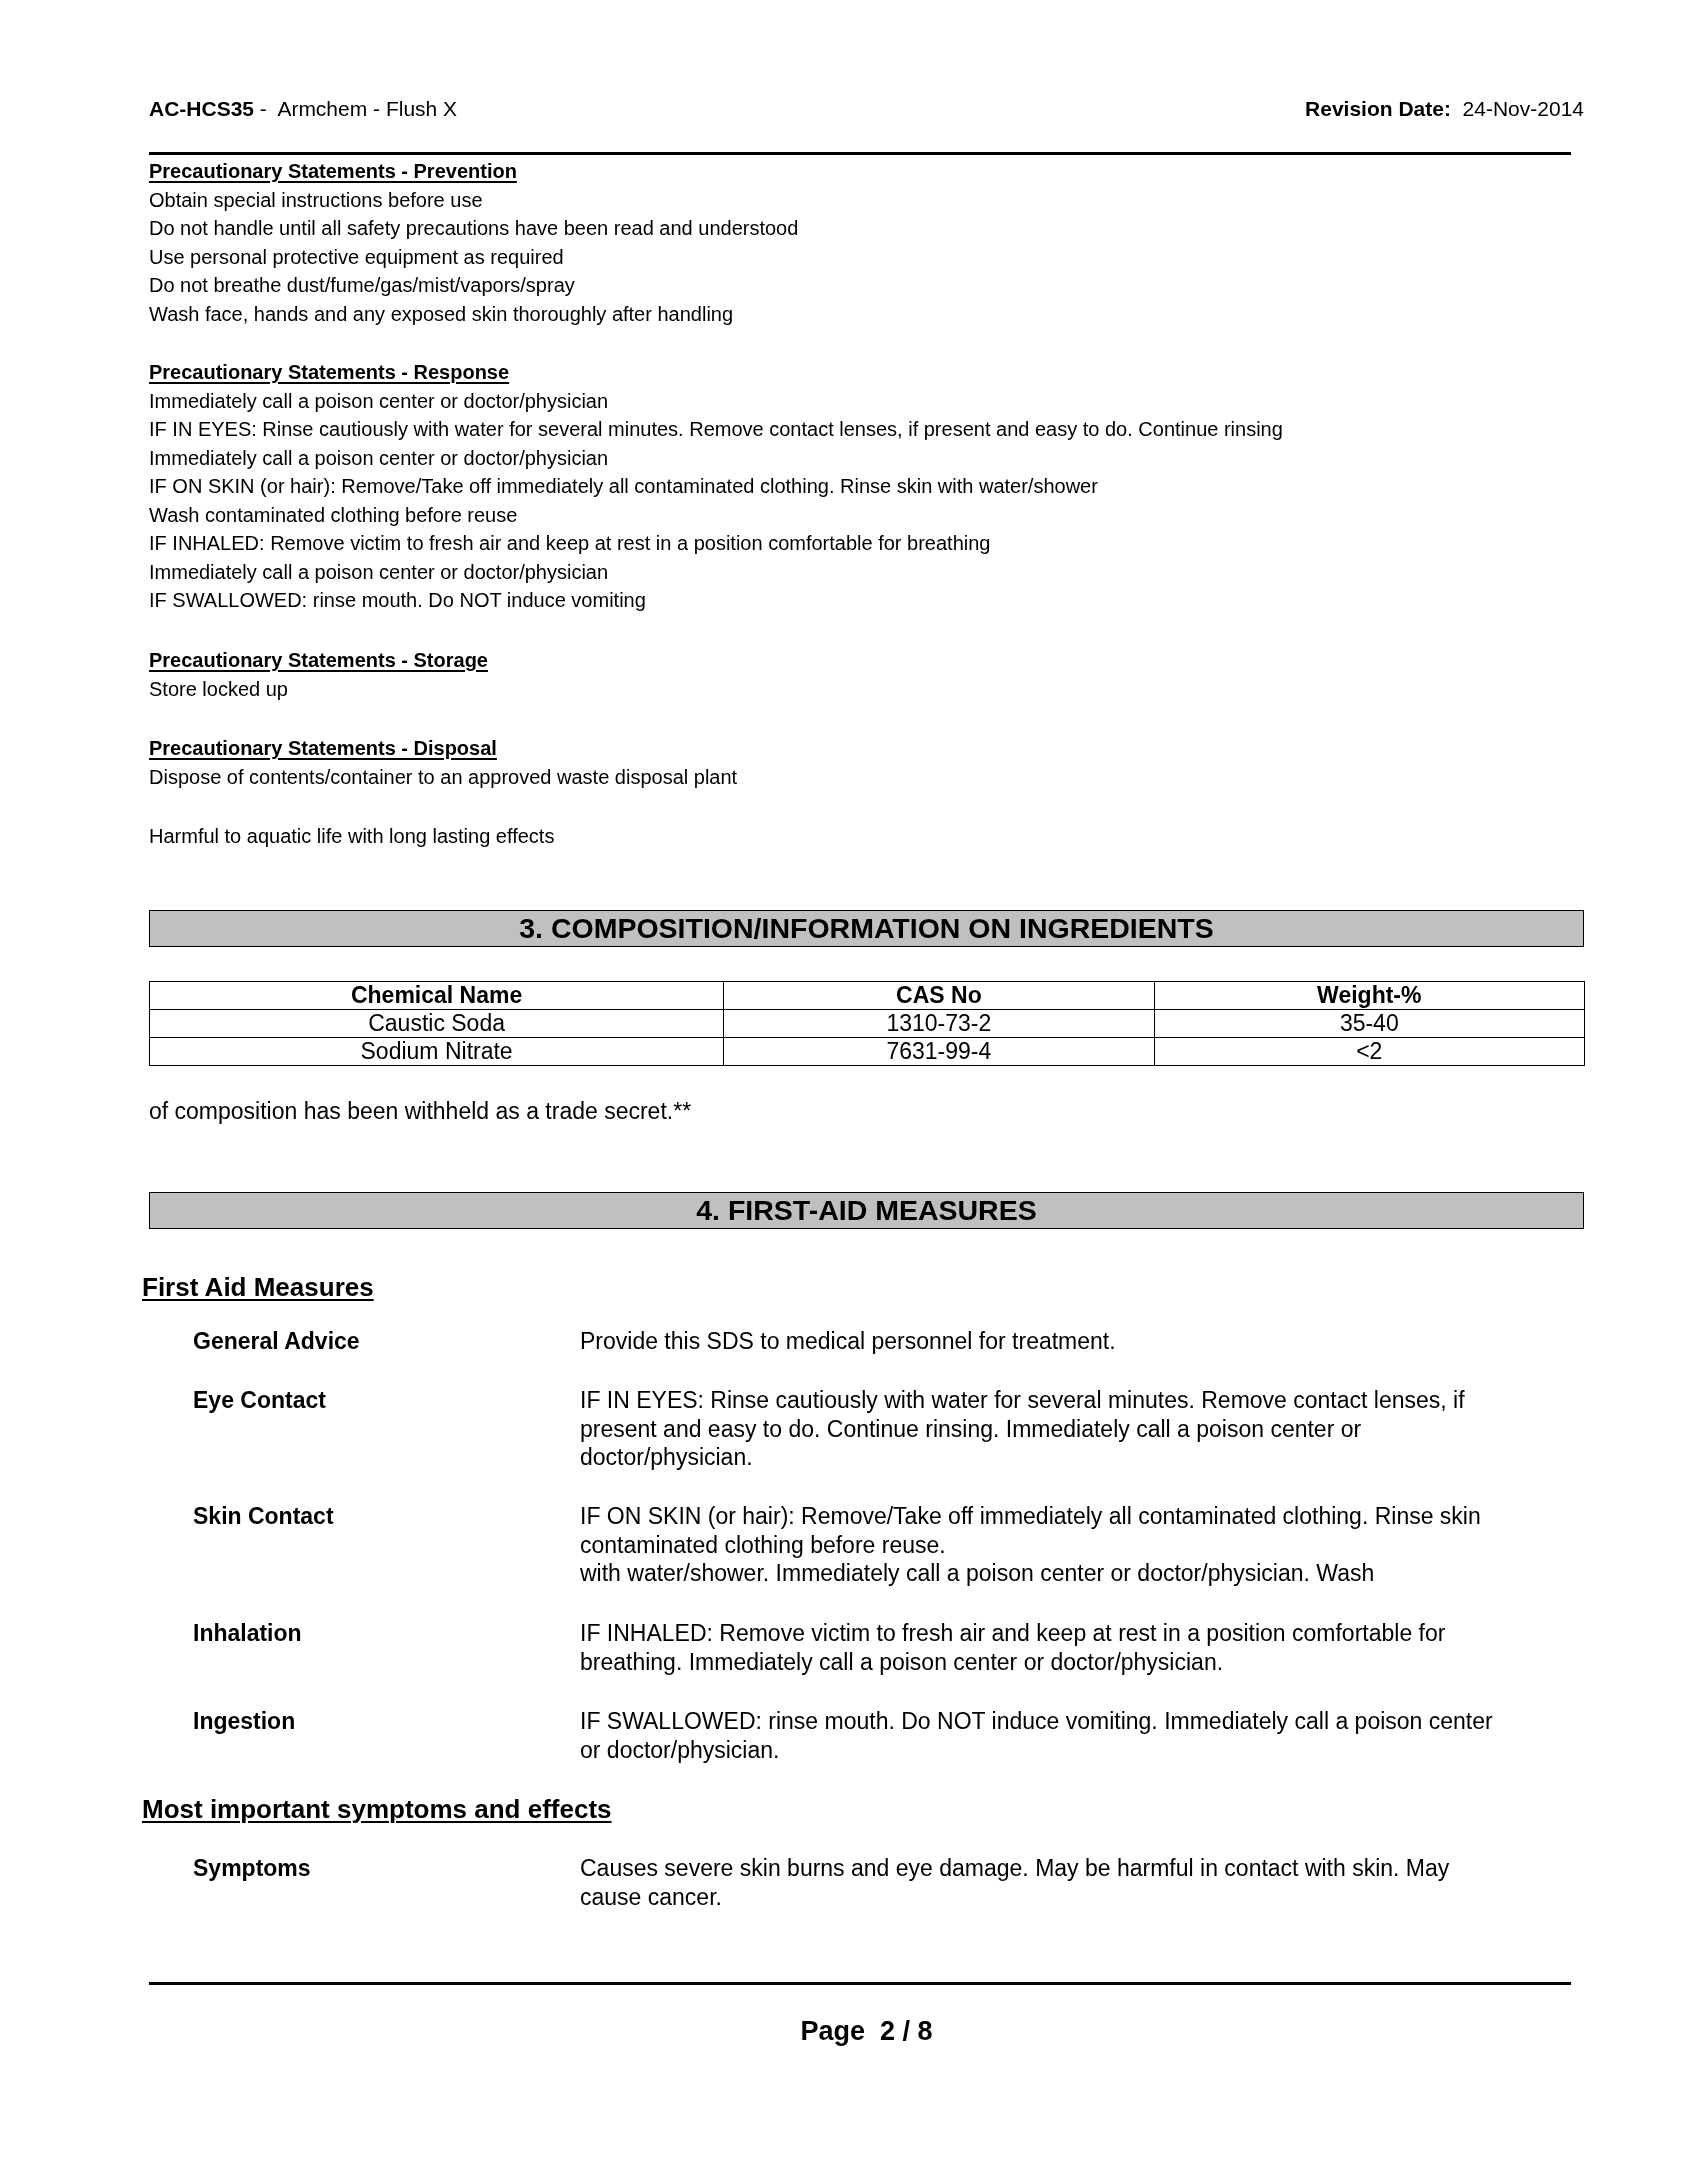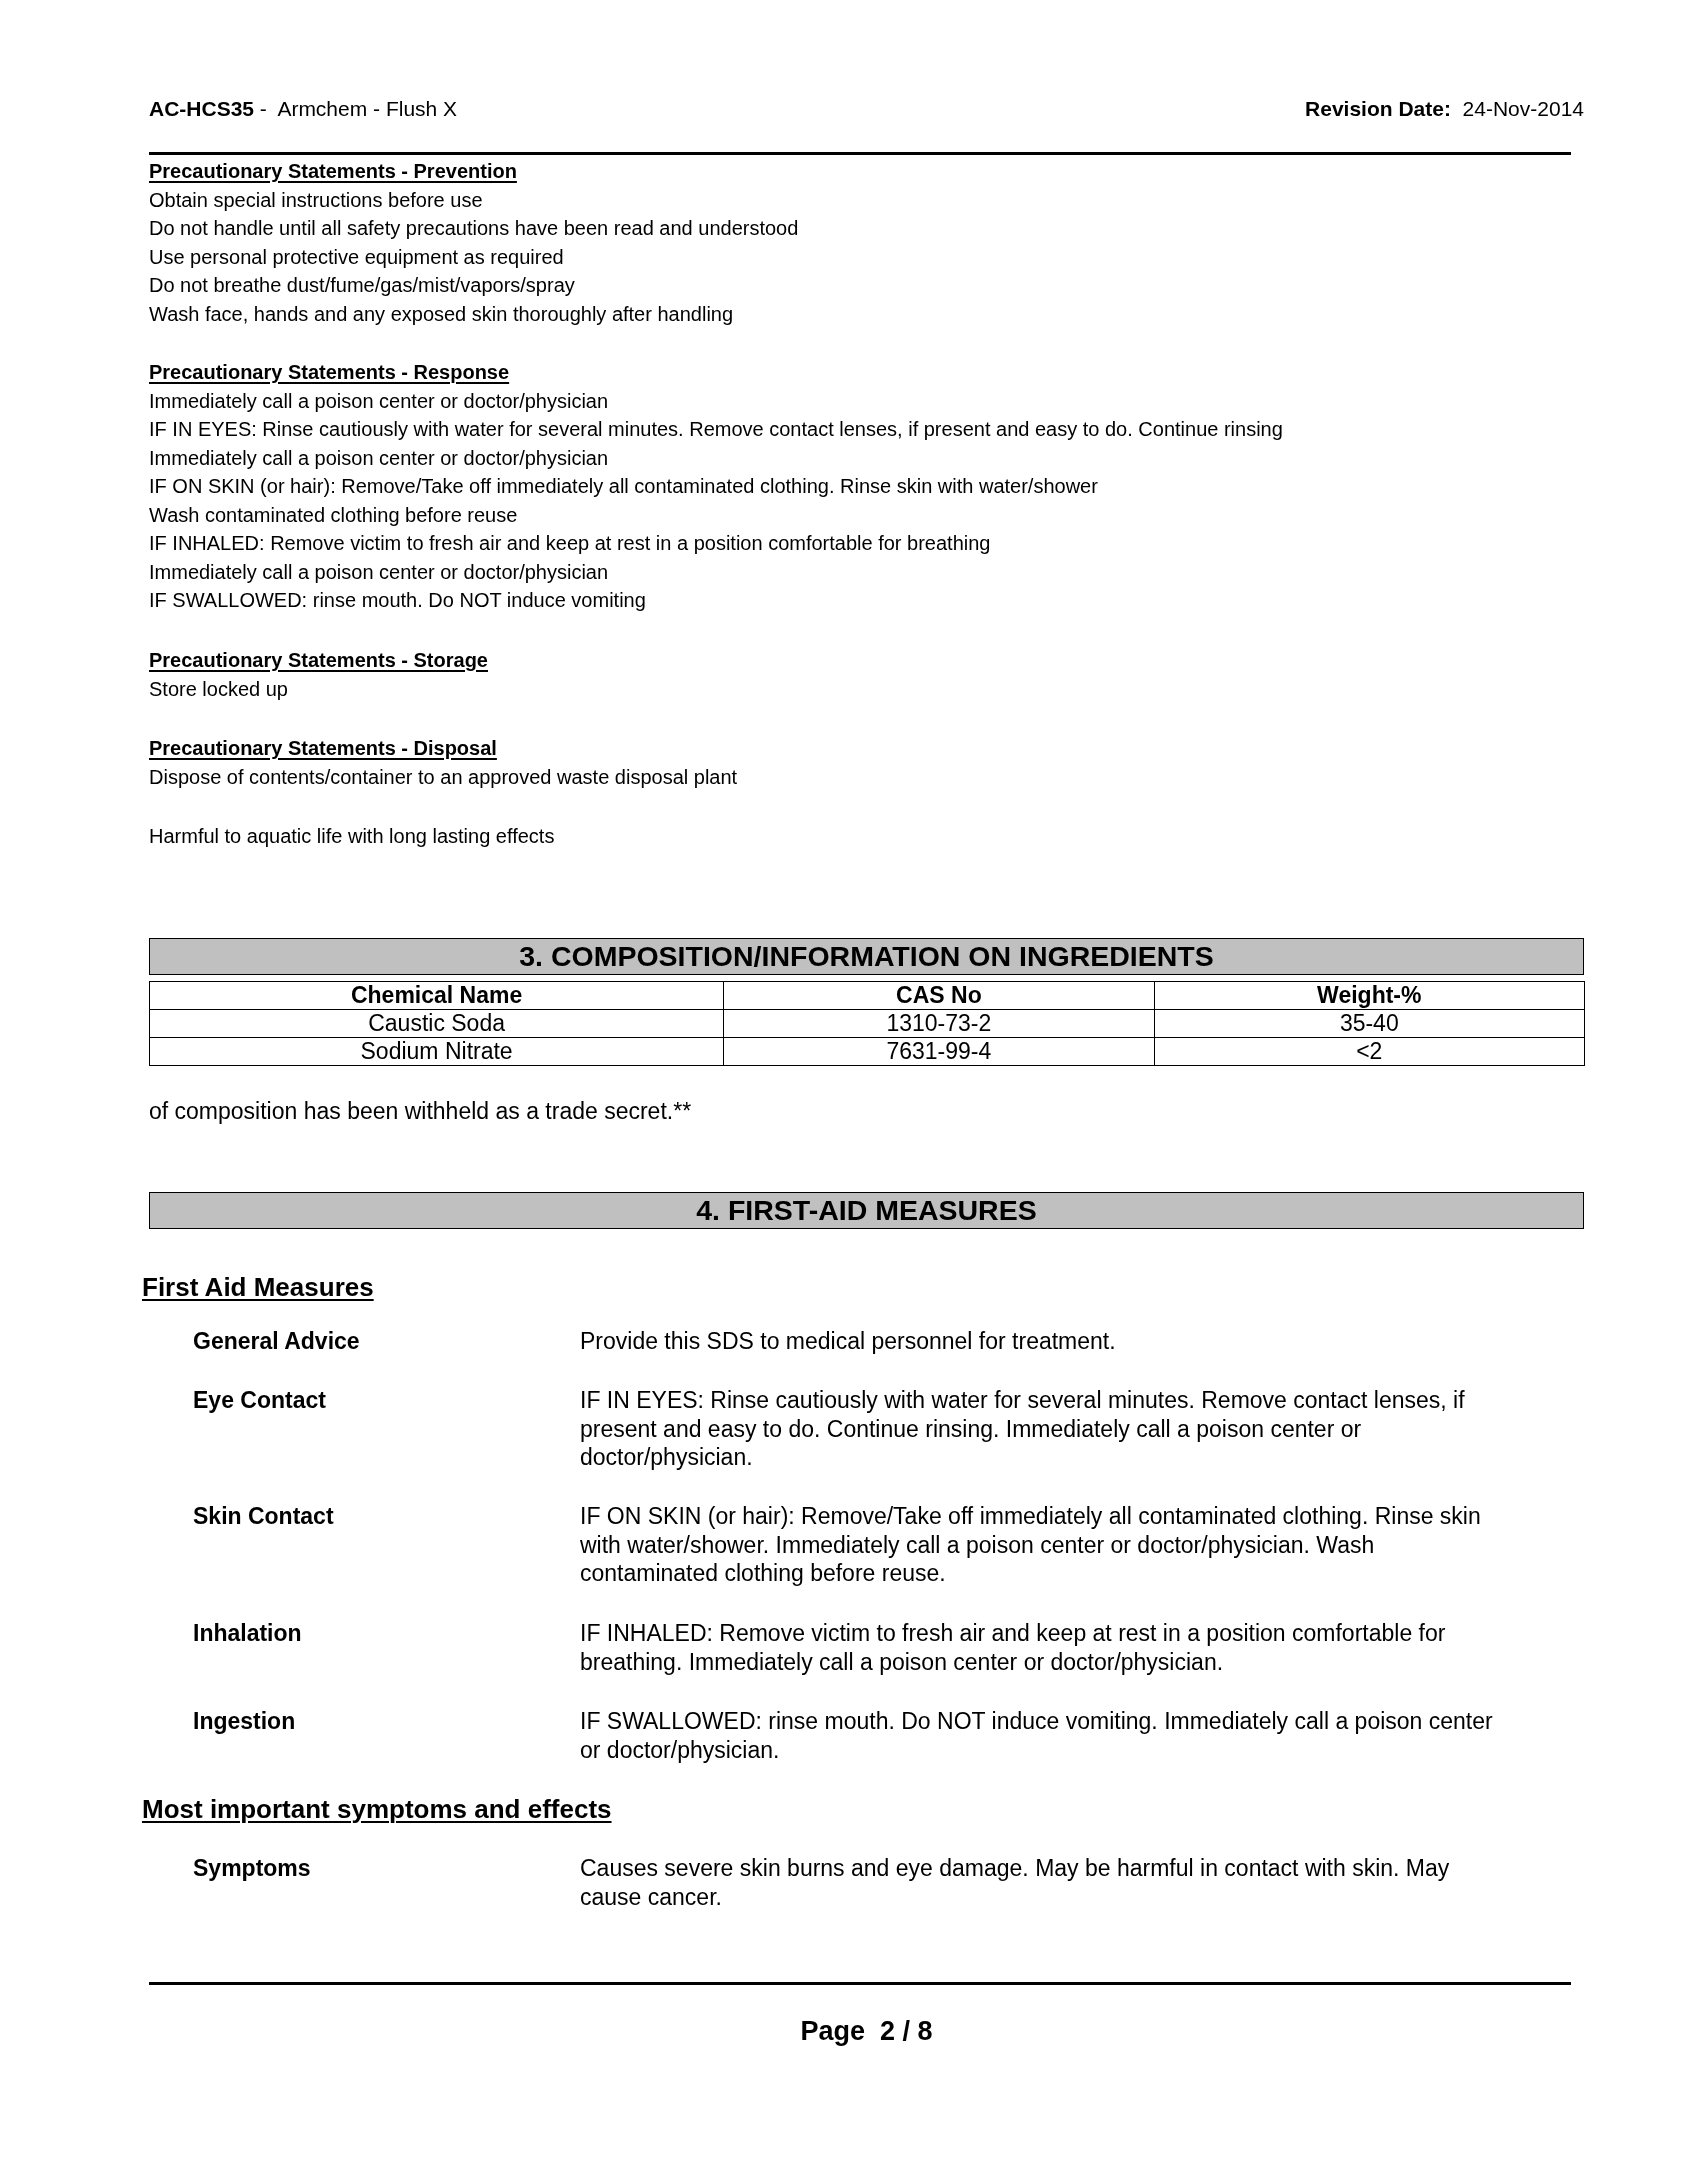--- a/index.html
+++ b/index.html
@@ -60,21 +60,21 @@
 
 <div class="block" style="top:734px;">
   <div class="h">Precautionary Statements - Disposal</div>
   <div>Dispose of contents/container to an approved waste disposal plant</div>
 </div>
 
 <div class="block" style="top:822px;">
   <div>Harmful to aquatic life with long lasting effects</div>
 </div>
 
-<div class="secbox" style="top:938px;">3. COMPOSITION/INFORMATION ON INGREDIENTS</div>
+<div class="secbox" style="top:910px;">3. COMPOSITION/INFORMATION ON INGREDIENTS</div>
 
 <table class="comp">
   <colgroup>
       <col style="width:575px">
       <col style="width:431px">
       <col style="width:431px">
     </colgroup>
   <tbody>
       <tr>
     <th>Chemical Name</th>
@@ -110,22 +110,22 @@
 <div class="fa-label" style="top:1386px;">Eye Contact</div>
 <div class="fa-value" style="top:1386px;">
   <div>IF IN EYES: Rinse cautiously with water for several minutes. Remove contact lenses, if</div>
   <div>present and easy to do. Continue rinsing. Immediately call a poison center or</div>
   <div>doctor/physician.</div>
 </div>
 
 <div class="fa-label" style="top:1502px;">Skin Contact</div>
 <div class="fa-value" style="top:1502px;">
   <div>IF ON SKIN (or hair): Remove/Take off immediately all contaminated clothing. Rinse skin</div>
+  <div>contaminated clothing before reuse.</div>
   <div>with water/shower. Immediately call a poison center or doctor/physician. Wash</div>
-  <div>contaminated clothing before reuse.</div>
 </div>
 
 <div class="fa-label" style="top:1619px;">Inhalation</div>
 <div class="fa-value" style="top:1619px;">
   <div>IF INHALED: Remove victim to fresh air and keep at rest in a position comfortable for</div>
   <div>breathing. Immediately call a poison center or doctor/physician.</div>
 </div>
 
 <div class="fa-label" style="top:1707px;">Ingestion</div>
 <div class="fa-value" style="top:1707px;">

